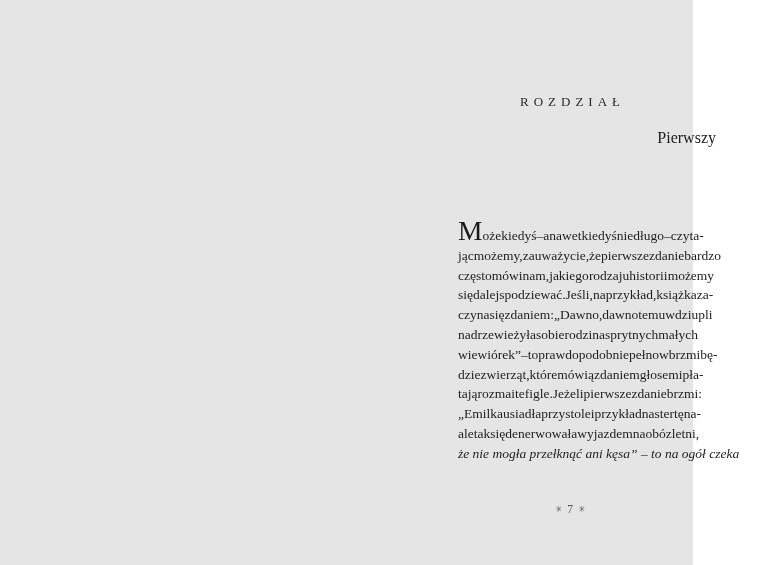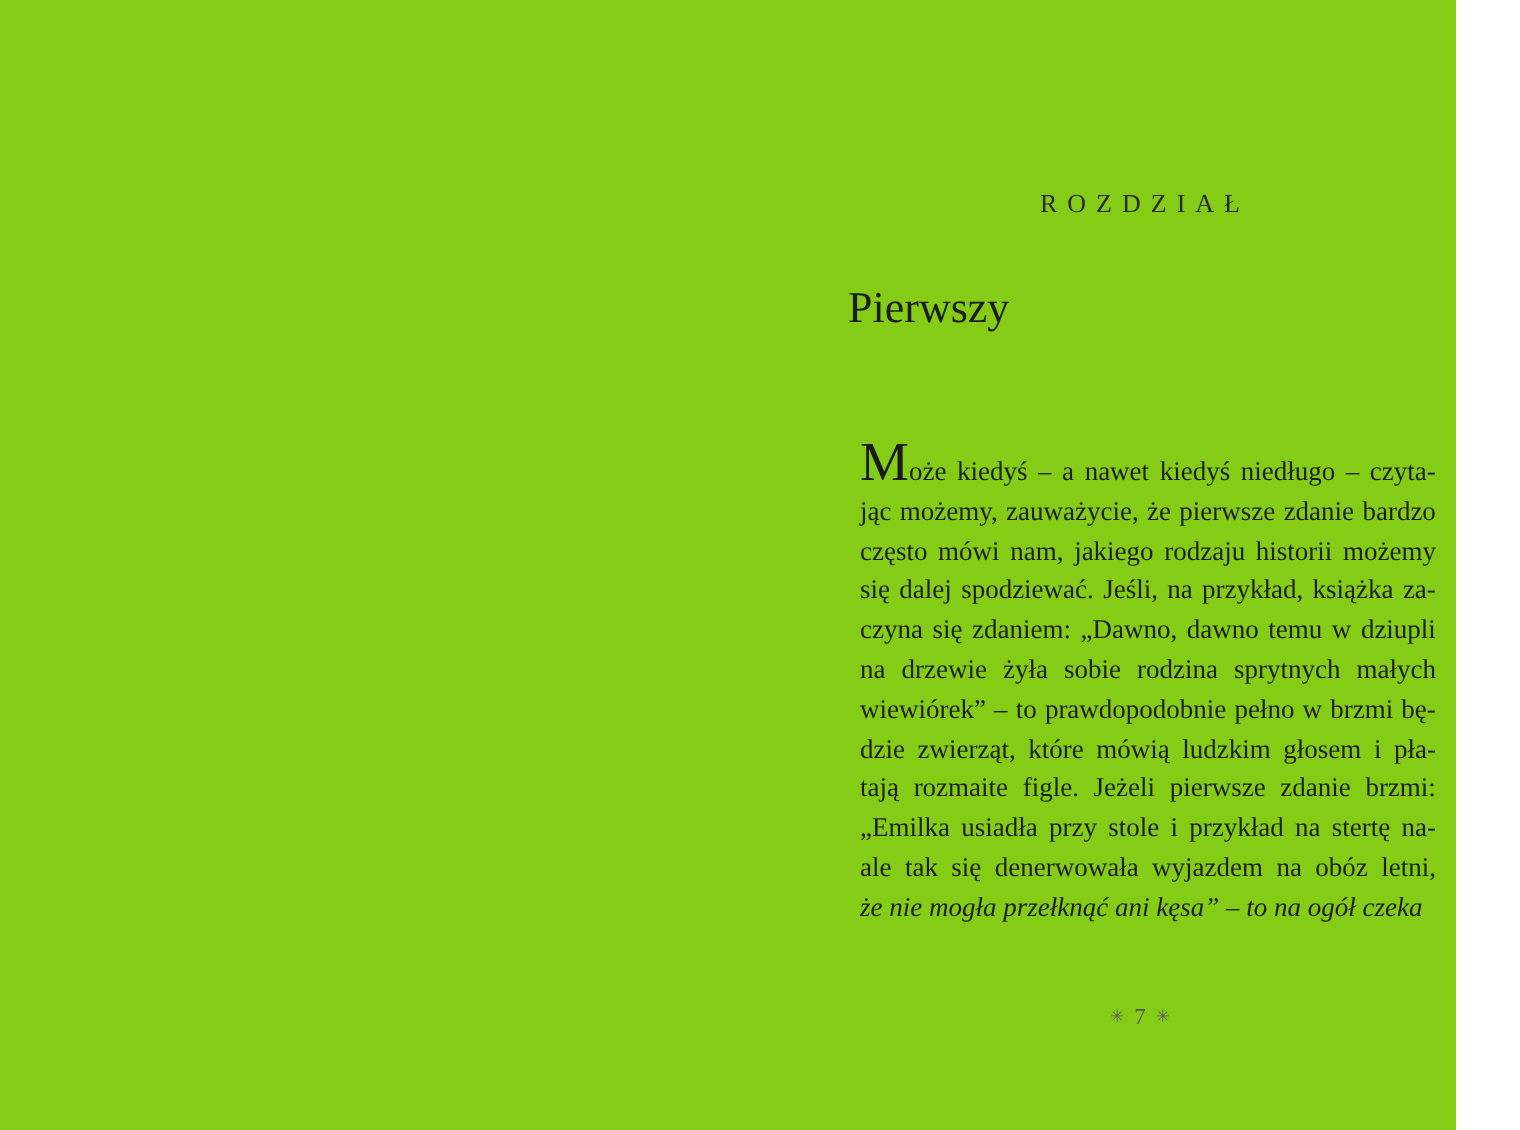--- a/index.html
+++ b/index.html
@@ -6,59 +6,60 @@
     margin: 0;
     padding: 0;
     width: 760px;
     height: 565px;
     background: #ffffff;
     overflow: hidden;
     font-family: "Liberation Serif", serif;
   }
   .page {
     position: relative;
-    width: 728px;
+    width: 656px;
     height: 565px;
-    background: #84cc16;
+    background: #e5e5e5;
+    padding-left: 37px;
   }
   .chapter-label {
     position: absolute;
     top: 94px;
     left: 424px;
     width: 292px;
     text-align: center;
     font-size: 13px;
     letter-spacing: 5px;
     text-indent: 5px; 
     color: #2a2a2a;
   }
   .chapter-title {
     position: absolute;
-    top: 141px;
+    top: 129px;
     left: 424px;
     width: 292px;
-    text-align: left;
-    font-size: 22px;
+    text-align: right;
+    font-size: 16px;
     color: #1c1c1c;
   }
   .body-text {
     position: absolute;
     top: 226px;
     left: 430px;
     width: 288px;
     font-size: 13.5px;
     line-height: 19.8px;
     color: #1e1e1e;
   }
   .line {
     display: flex;
-    justify-content: space-between;
     align-items: baseline;
     height: 19.8px;
     white-space: nowrap;
+    margin-left: 28px;
   }
   .line.last {
     display: block;
     text-align: left;
     font-style: italic;
   }
   .initial {
     font-size: 27.5px;
     line-height: 0;
     color: #1a1a1a;
@@ -158,21 +159,21 @@
         <span>pełno</span>
         <span>w</span>
         <span>brzmi</span>
         <span>bę-</span>
       </div>
       <div class="line">
         <span>dzie</span>
         <span>zwierząt,</span>
         <span>które</span>
         <span>mówią</span>
-        <span>ludzkim</span>
+        <span>zdaniem</span>
         <span>głosem</span>
         <span>i</span>
         <span>pła-</span>
       </div>
       <div class="line">
         <span>tają</span>
         <span>rozmaite</span>
         <span>figle.</span>
         <span>Jeżeli</span>
         <span>pierwsze</span>

